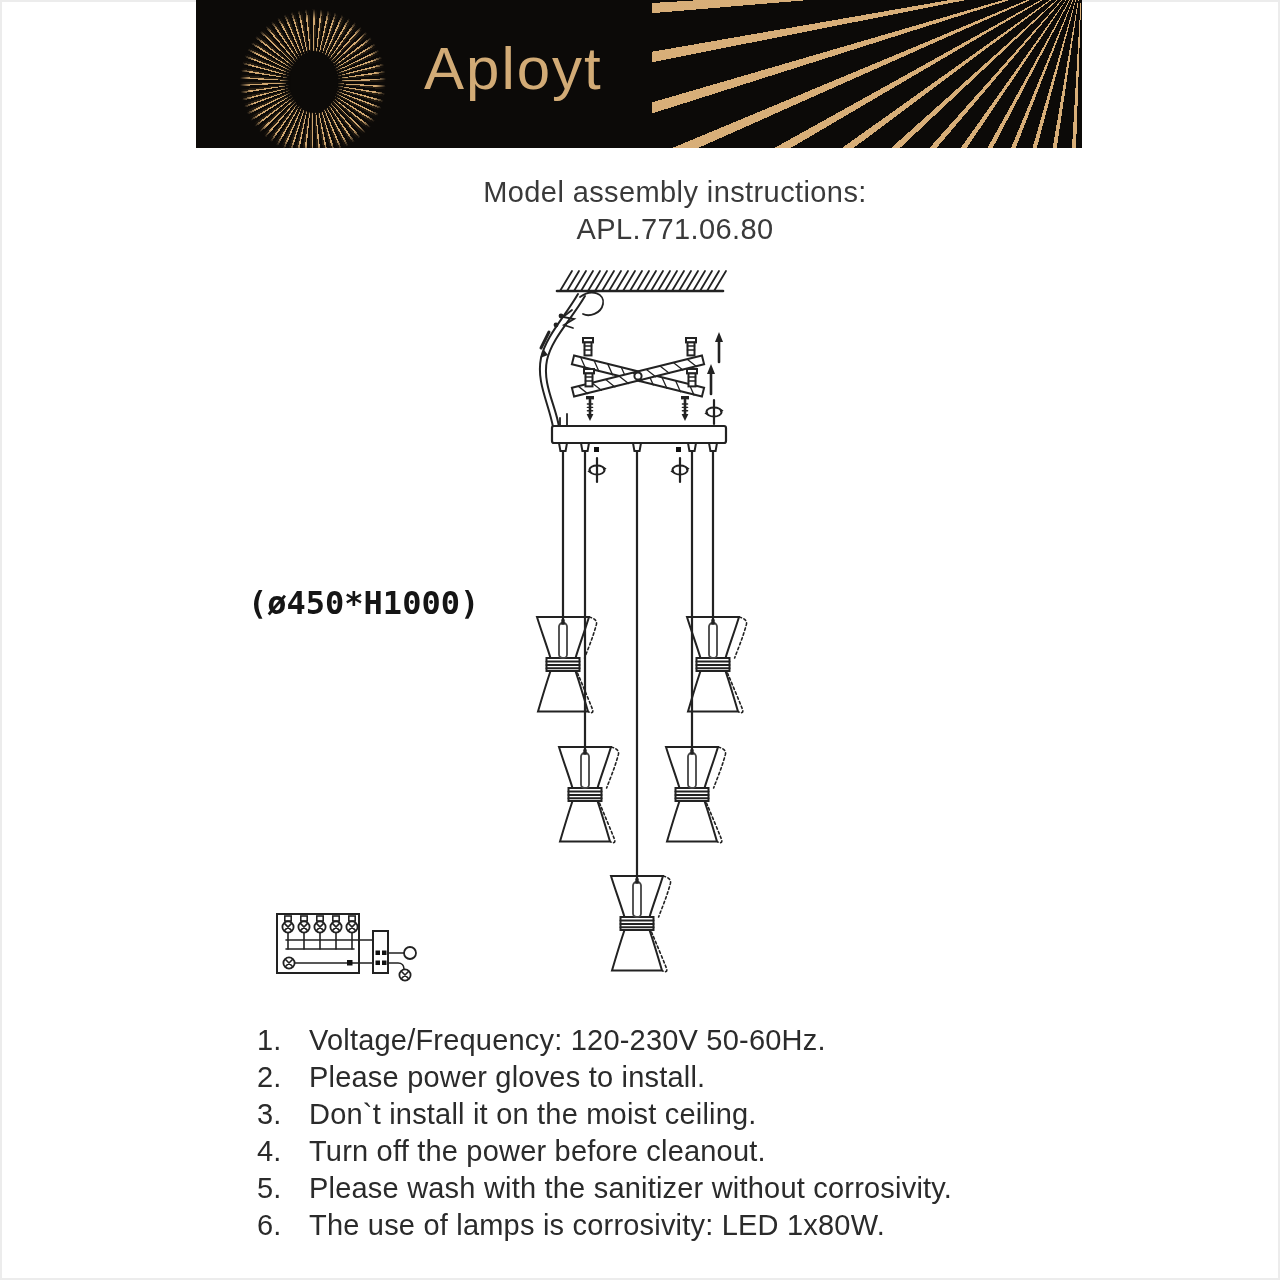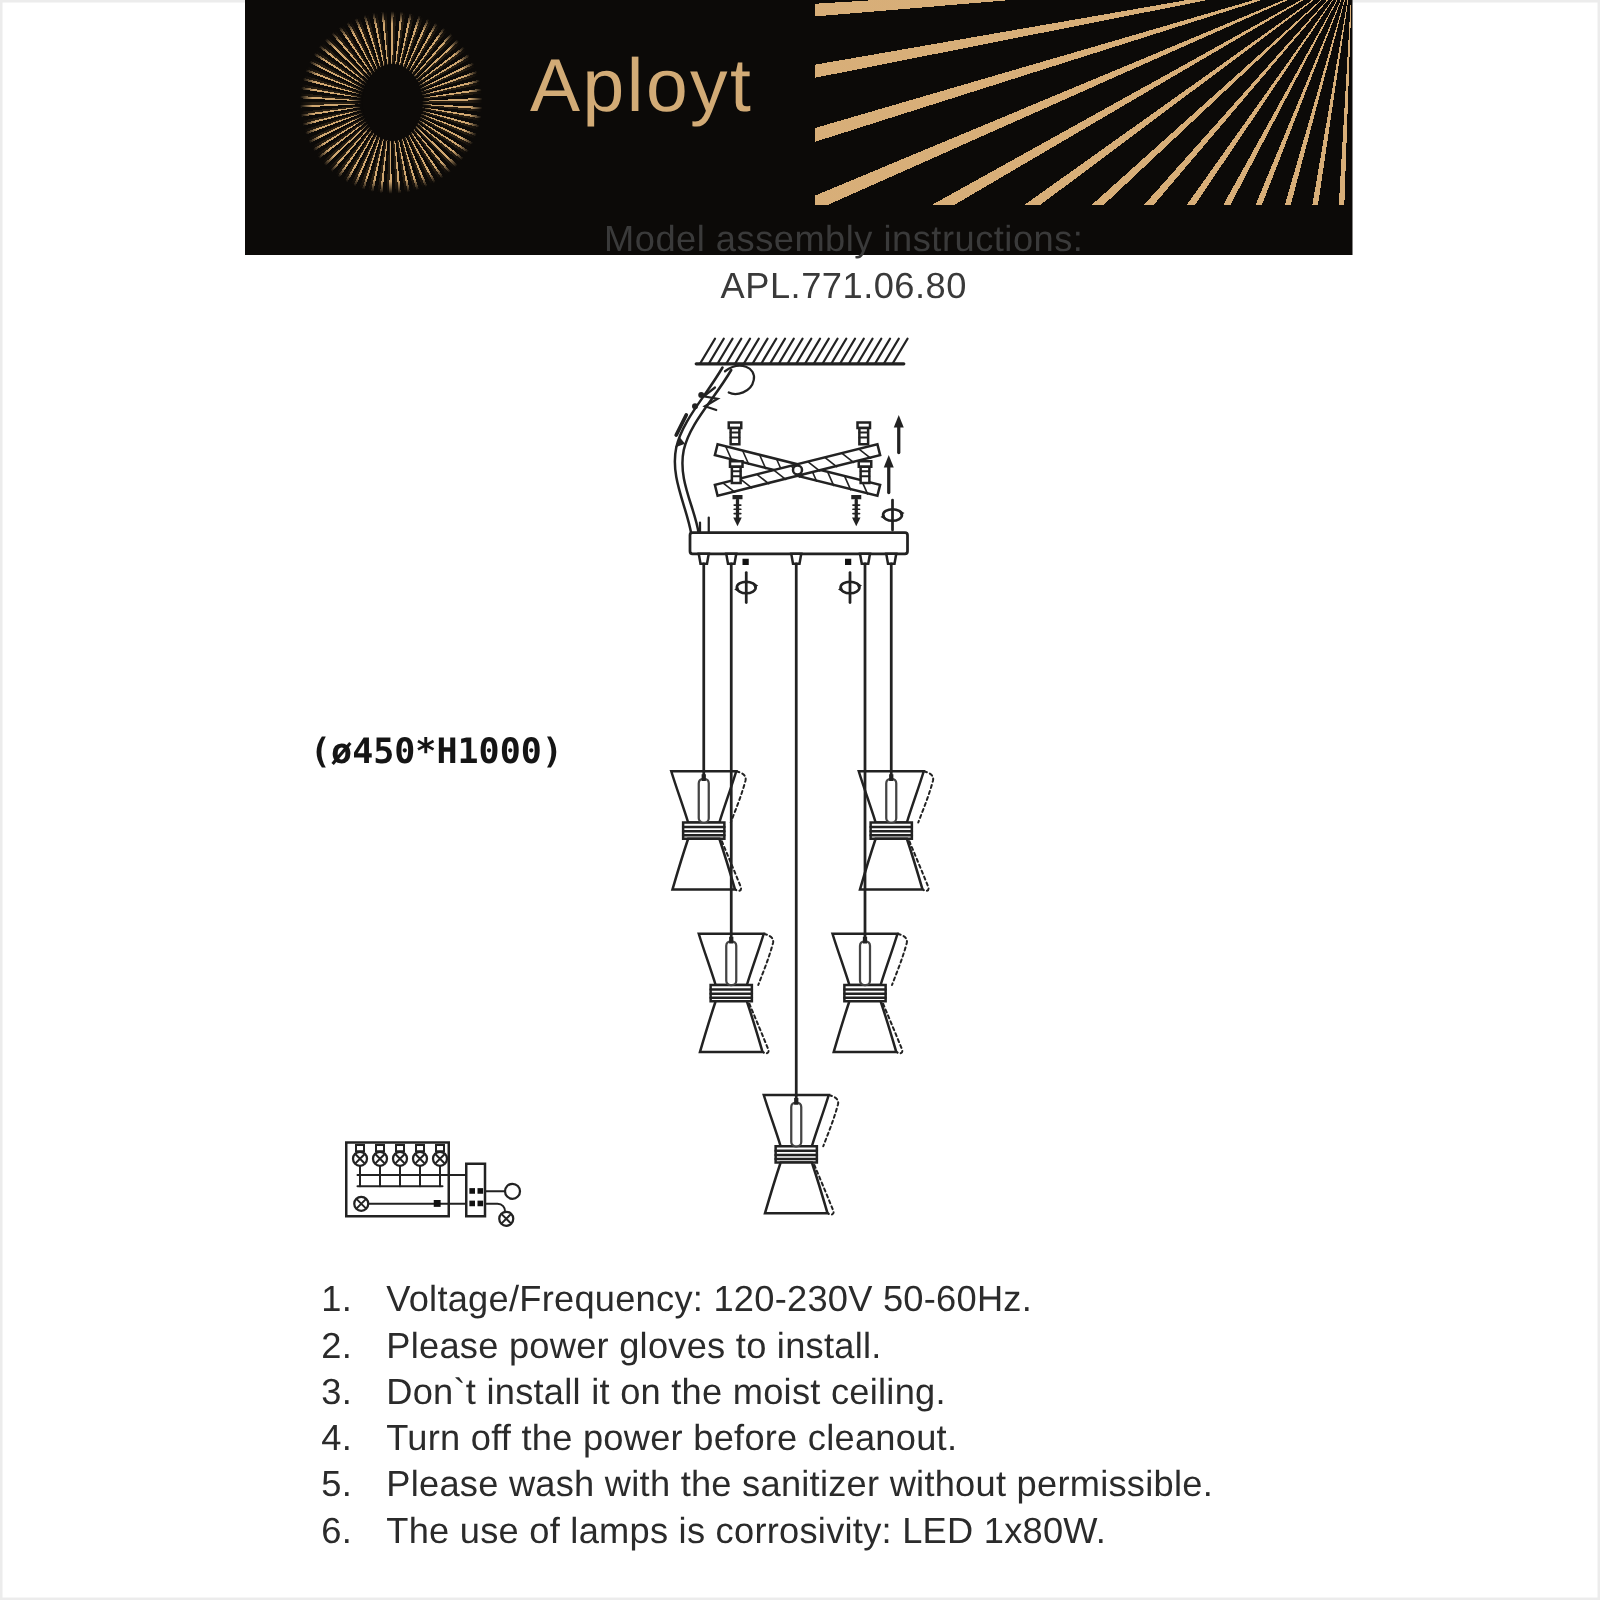--- a/index.html
+++ b/index.html
@@ -7,21 +7,21 @@
     width:1280px;height:1280px;position:relative;
     background:#ffffff;
     font-family:"Liberation Sans", sans-serif;
     overflow:hidden;
   }
   .page{
     position:absolute;inset:0;outline:2px solid #ececec;outline-offset:-2px;
   }
   
   .banner{
-    position:absolute;left:196px;top:0;width:886px;height:204px;
+    position:absolute;left:196px;top:0;width:886px;height:148px;
     background:var(--banner-bg,#0c0a08);
     overflow:hidden;
   }
   .sunburst{
     position:absolute;left:34px;top:-1px;width:166px;height:166px;border-radius:50%;
     background:repeating-conic-gradient(from 0deg,
       rgba(218,175,118,.95) 0deg 1.5deg,
       rgba(150,110,60,.20) 1.5deg 3.2deg,
       transparent 3.2deg 5.8deg);
     -webkit-mask:radial-gradient(closest-side, transparent 0 29%, #000 40% 76%, transparent 88%);
@@ -48,21 +48,21 @@
     color:#3a3a3a;
     padding-left:35px;
   }
   .title-line{font-size:29px;letter-spacing:.4px;line-height:37px;}
   
   .drawing{position:absolute;left:0;top:0;width:1280px;height:1280px;pointer-events:none;}
   
   .dimension{
     position:absolute;left:248px;top:584px;
     font-family:"DejaVu Sans Mono", monospace;font-weight:bold;
-    font-size:28px;color:#151515;letter-spacing:0px;
+    font-size:32px;color:#151515;letter-spacing:0px;
   }
   
   .instructions{
     position:absolute;left:257px;top:1022px;width:860px;
     color:#2b2b2b;
   }
   .inst-row{display:flex;align-items:flex-start;line-height:37px;font-size:29px;letter-spacing:.2px;}
   .inst-num{width:52px;flex:0 0 52px;}
   .inst-text{flex:1;}
 </style>
@@ -257,21 +257,21 @@
     <div class="inst-row">
       <span class="inst-num">3.</span>
       <span class="inst-text">Don`t install it on the moist ceiling.</span>
     </div>
     <div class="inst-row">
       <span class="inst-num">4.</span>
       <span class="inst-text">Turn off the power before cleanout.</span>
     </div>
     <div class="inst-row">
       <span class="inst-num">5.</span>
-      <span class="inst-text">Please wash with the sanitizer without permissible.</span>
+      <span class="inst-text">Please wash with the sanitizer without corrosivity.</span>
     </div>
     <div class="inst-row">
       <span class="inst-num">6.</span>
       <span class="inst-text">The use of lamps is corrosivity: LED 1x80W.</span>
     </div>
   </div>
 
 </div>
 
 </body></html>

